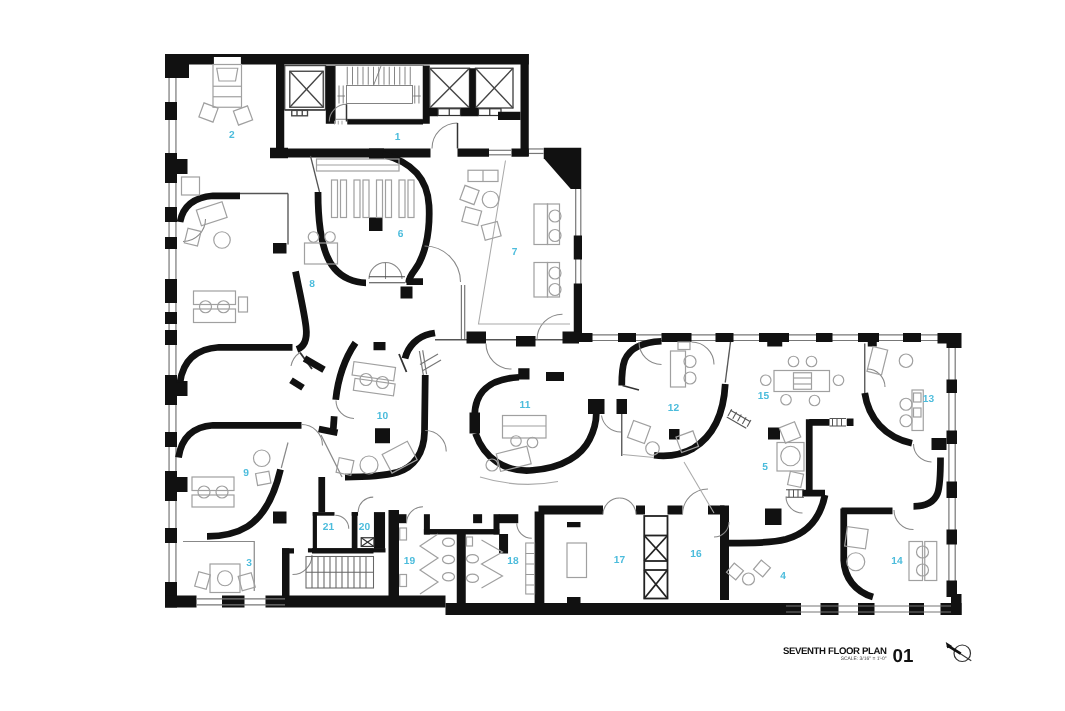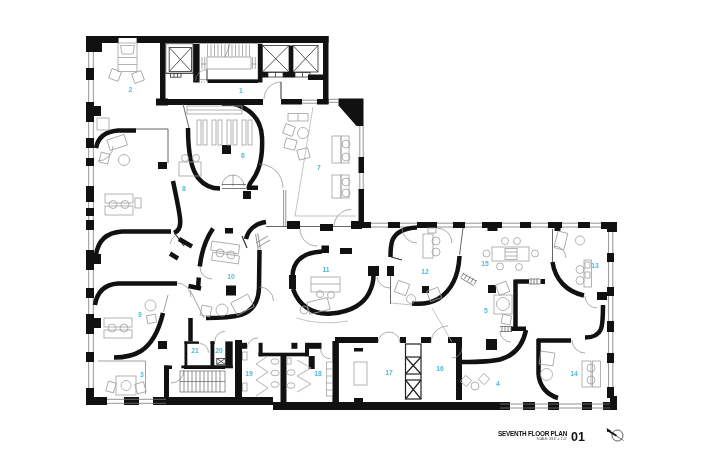--- a/index.html
+++ b/index.html
@@ -1,16 +1,16 @@
 <!DOCTYPE html>
 <html><head>
 <meta charset="utf-8">
 <style>
   html,body{margin:0;padding:0;background:#ffffff;}
-  #page{width:650px;height:474px;position:relative;background:#ffffff;overflow:hidden;}
+  #page{width:650px;height:474px;position:relative;background:#ffffff;overflow:hidden;margin-left:24px;}
   svg{position:absolute;left:0;top:0;}
   text{font-family:"Liberation Sans", sans-serif;}
 </style>
 </head>
 <body>
 <div id="page">
 <svg width="710" height="474" viewBox="0 0 710 474">
 <g id="plan">
 <g id="exterior" stroke-linecap="butt">
 

